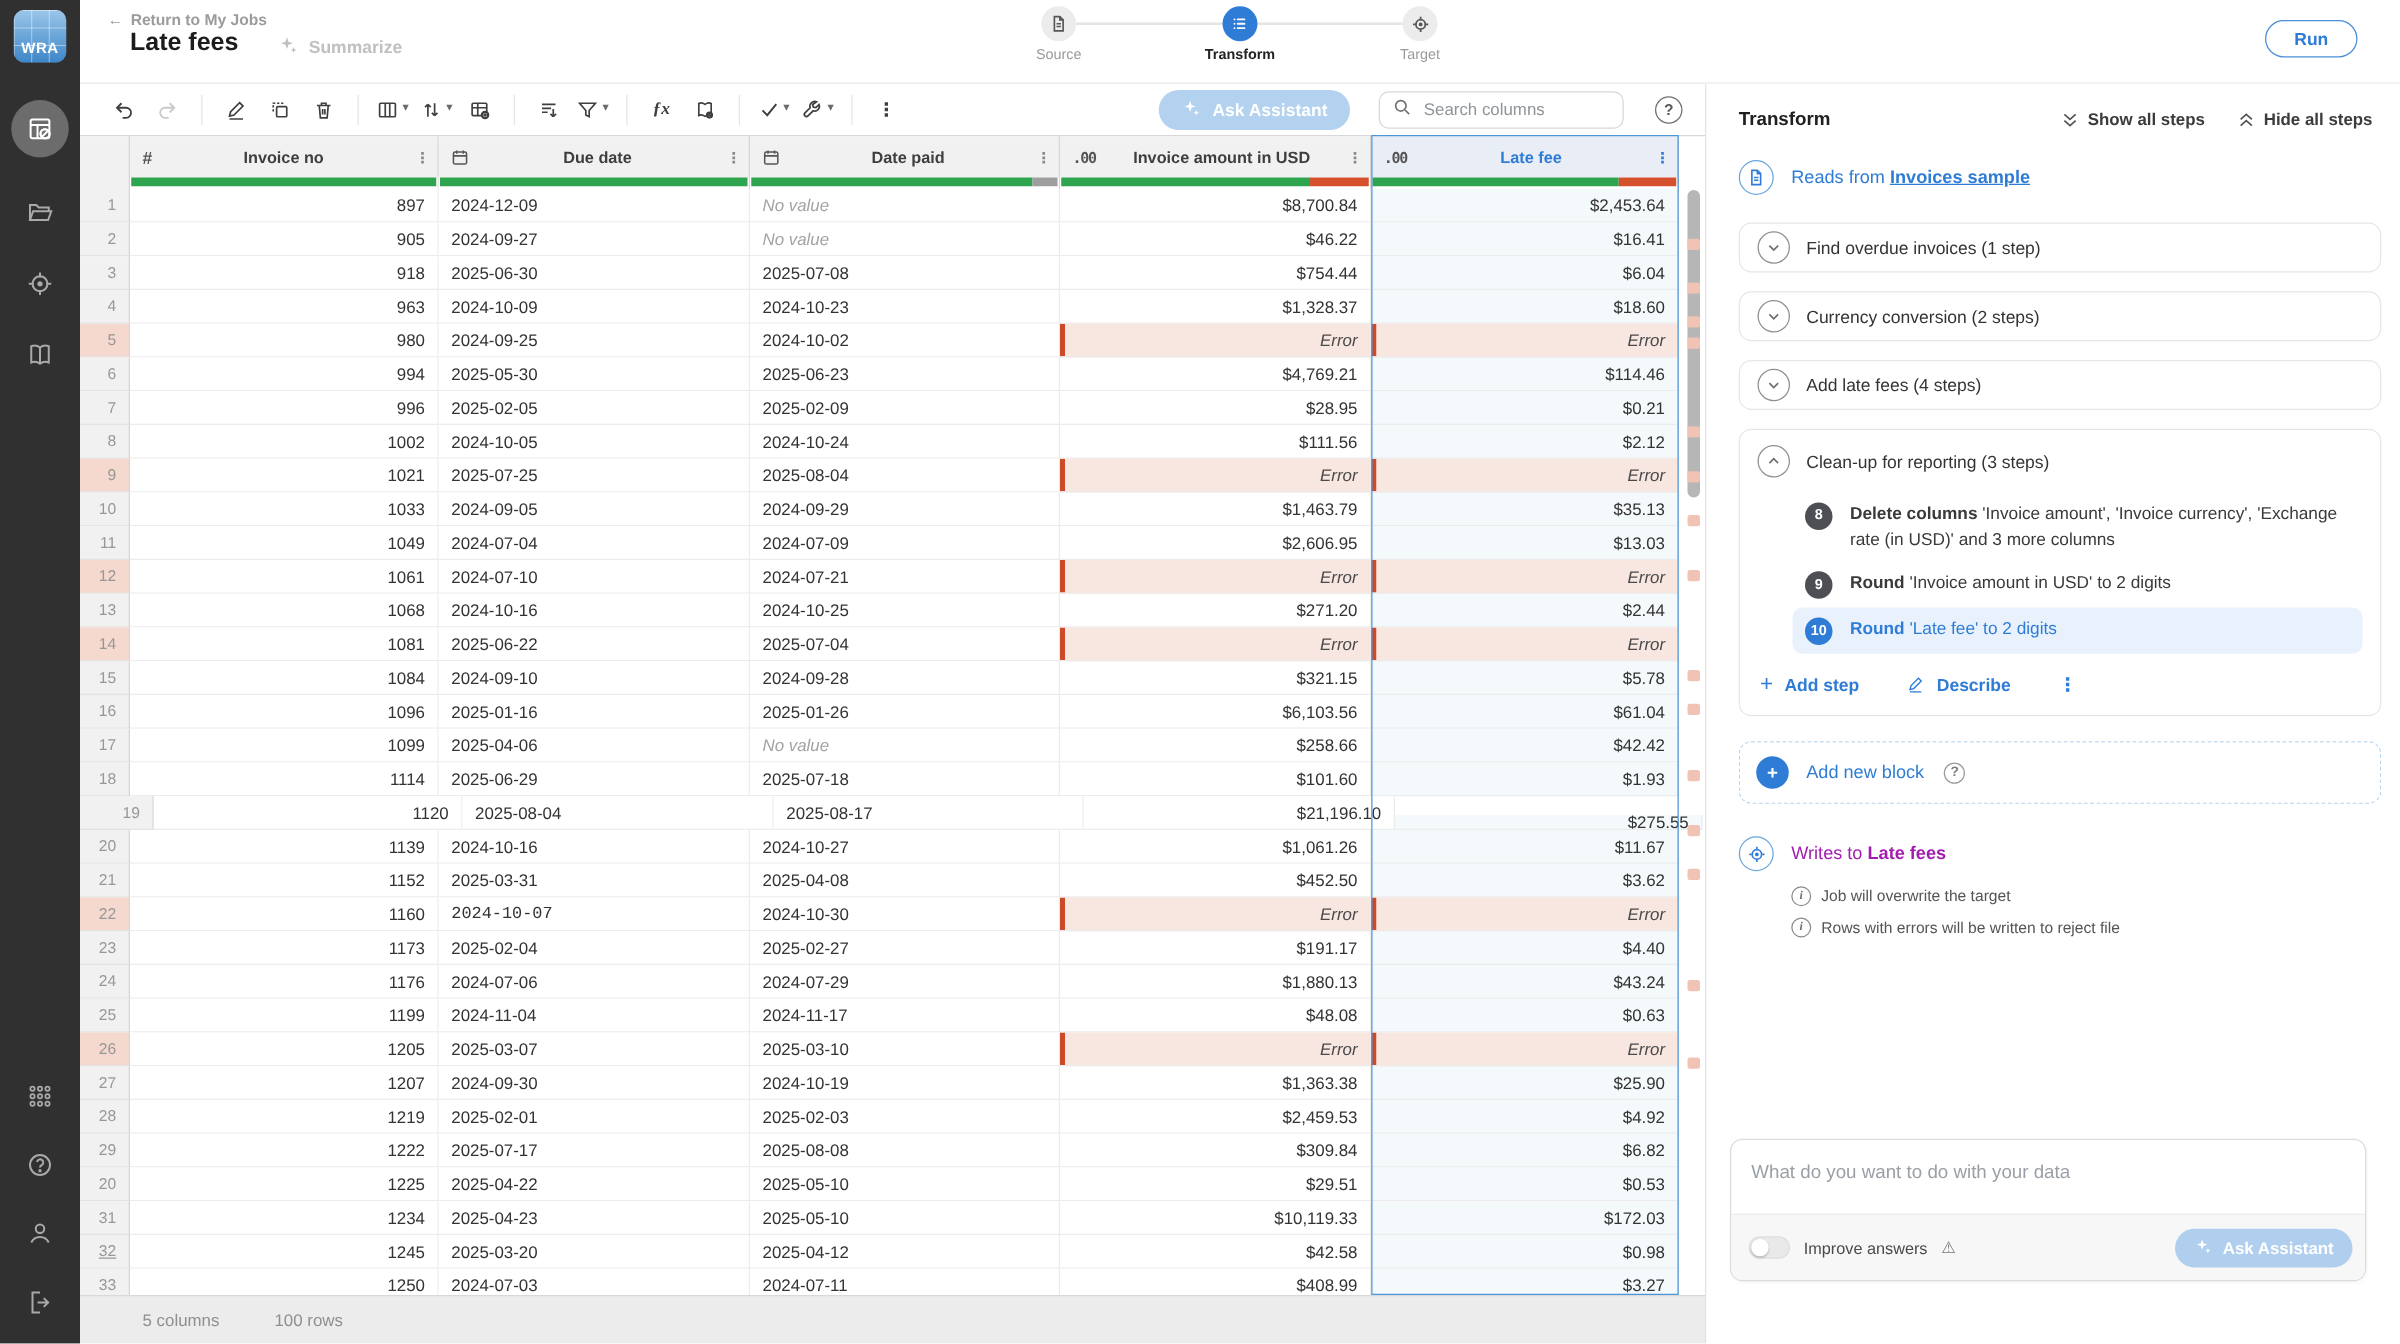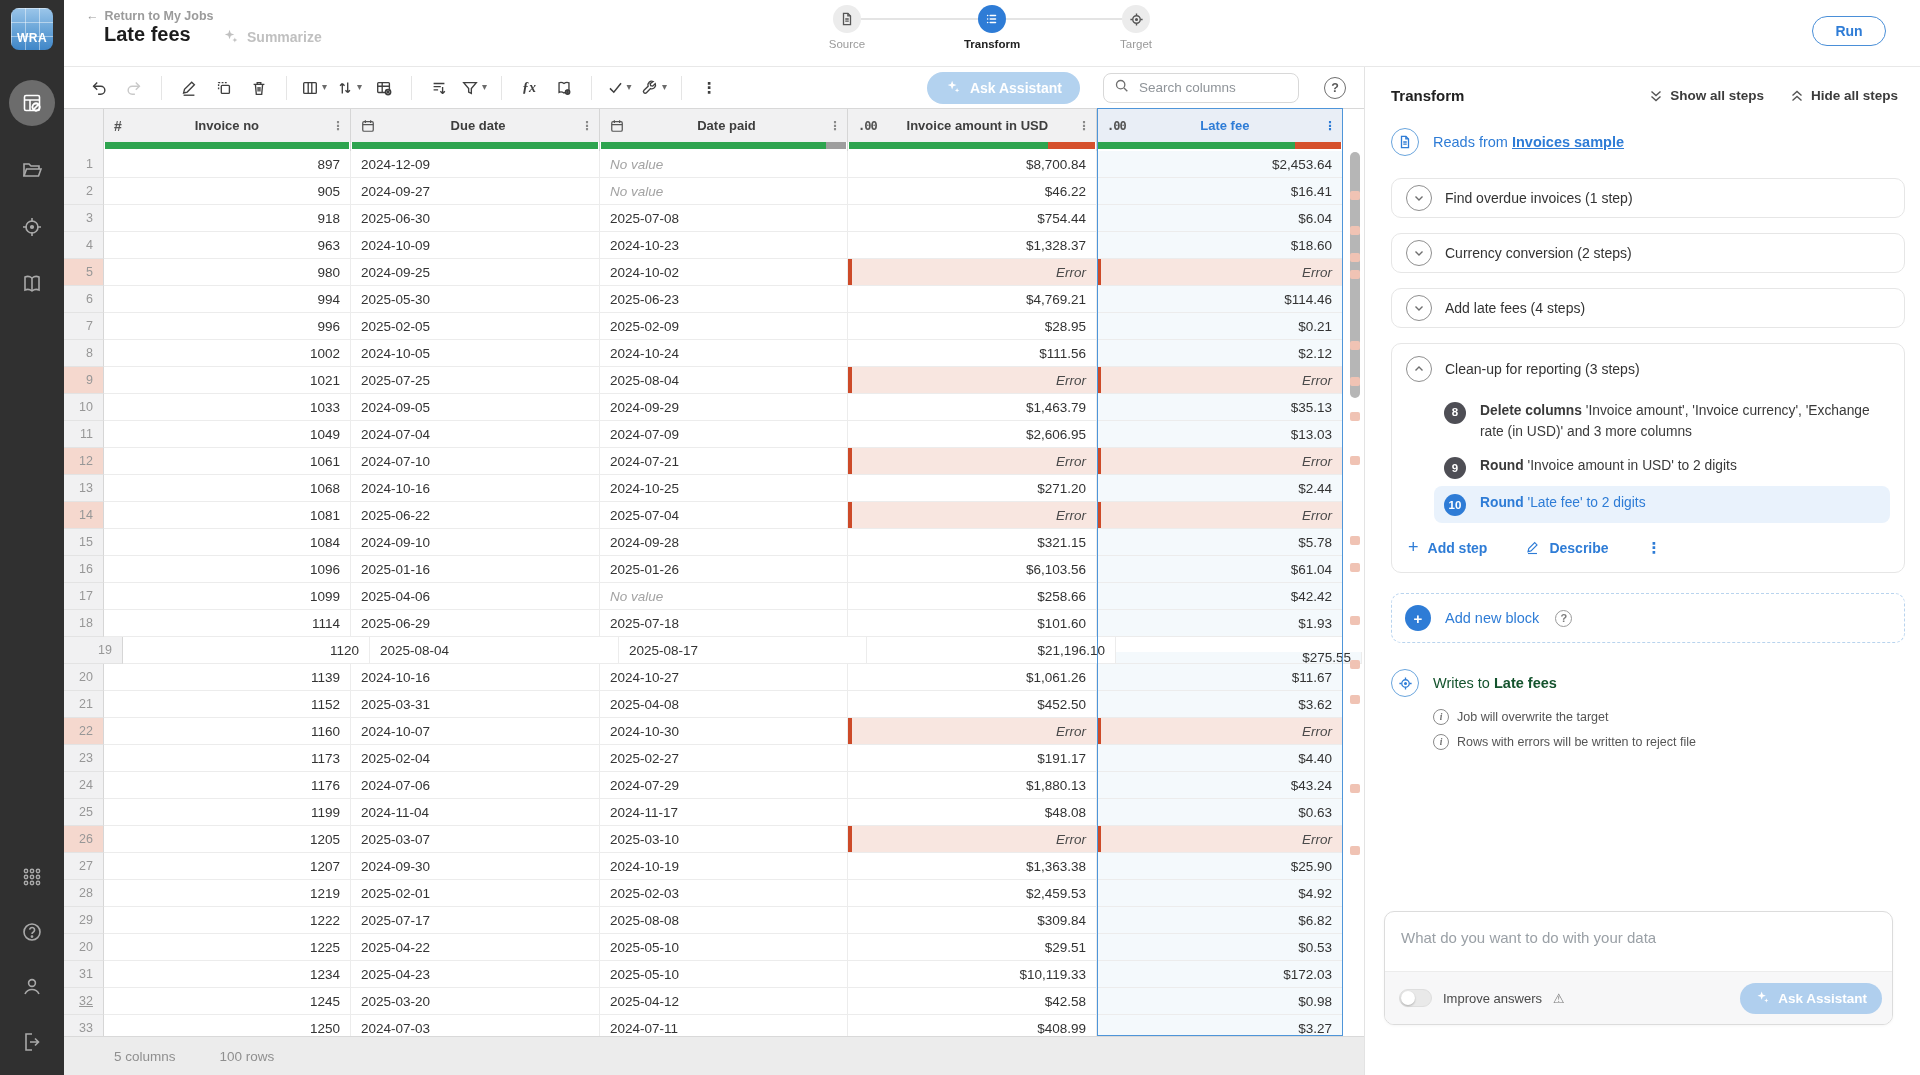--- a/index.html
+++ b/index.html
@@ -112,21 +112,21 @@
   .substep.active{background:#e9f2fc;color:#2e7cd6;}
   .substep.active .stepnum{background:#2e7cd6;}
   .cardfoot{display:flex;align-items:center;gap:38px;padding:14px 0 6px 2px;color:#2e7cd6;font-weight:bold;font-size:14px;}
   .cfitem{display:flex;align-items:center;gap:9px;}
   .addblock{border:1.5px dashed #b9d4ee;border-radius:10px;height:50px;display:flex;align-items:center;gap:14px;
             padding:0 13px;margin:20px 0 26px;color:#2e7cd6;font-size:14.5px;box-sizing:border-box;}
   .bluecirc{width:26px;height:26px;border-radius:50%;background:#2e7cd6;color:#fff;display:flex;align-items:center;justify-content:center;font-size:15px;font-weight:bold;}
   .qmark{width:17px;height:17px;border:1.5px solid #9a9a9a;border-radius:50%;color:#7c7c7c;font-size:11px;font-weight:bold;
          display:flex;align-items:center;justify-content:center;margin-left:2px;box-sizing:border-box;}
   .writesrow{display:flex;align-items:center;gap:14px;}
-  .writestxt{font-size:14.5px;color:#14532d;}
+  .writestxt{font-size:14.5px;color:#a21caf;}
   .wnotes{margin:12px 0 0 42px;display:flex;flex-direction:column;gap:9px;}
   .wnote{display:flex;align-items:center;gap:8px;font-size:12.5px;color:#555;}
   .infocirc{width:14px;height:14px;border:1px solid #8a8a8a;border-radius:50%;color:#6e6e6e;font-size:9.5px;font-weight:bold;
             display:flex;align-items:center;justify-content:center;font-family:"Liberation Serif",serif;font-style:italic;}
 
   .chat{position:absolute;left:19px;right:27px;bottom:50px;height:112px;border:1px solid #dcdcdc;border-radius:10px;
         background:#fff;overflow:hidden;box-shadow:0 1px 3px rgba(0,0,0,.04);}
   .chatph{padding:17px 16px;font-size:15px;color:#9aa0a6;}
   .chatfoot{position:absolute;left:0;right:0;bottom:0;height:52px;background:#f7f7f8;border-top:1px solid #ececec;
             display:flex;align-items:center;gap:11px;padding:0 10px 0 14px;}
@@ -639,21 +639,21 @@
                 <div class="td num" style="width: 40px; flex: 0 0 40px;">21</div>
                 <div class="td right" style="width: 247px; flex: 0 0 247px;">1152</div>
                 <div class="td" style="width: 249px; flex: 0 0 249px;">2025-03-31</div>
                 <div class="td" style="width: 248px; flex: 0 0 248px;">2025-04-08</div>
                 <div class="td right" style="width: 249px; flex: 0 0 249px;">$452.50</div>
                 <div class="td right fee" style="width: 246px; flex: 0 0 246px;">$3.62</div>
               </div>
               <div class="tr errrow">
                 <div class="td num" style="width: 40px; flex: 0 0 40px;">22</div>
                 <div class="td right" style="width: 247px; flex: 0 0 247px;">1160</div>
-                <div class="td" style="width: 249px; flex: 0 0 249px;">2024-10-07</div>
+                <div class="td" style="width: 249px; flex: 0 0 249px; font-family: Liberation Mono, monospace;">2024-10-07</div>
                 <div class="td" style="width: 248px; flex: 0 0 248px;">2024-10-30</div>
                 <div class="td err" style="width: 249px; flex: 0 0 249px;">Error</div>
                 <div class="td err fee" style="width: 246px; flex: 0 0 246px;">Error</div>
               </div>
               <div class="tr">
                 <div class="td num" style="width: 40px; flex: 0 0 40px;">23</div>
                 <div class="td right" style="width: 247px; flex: 0 0 247px;">1173</div>
                 <div class="td" style="width: 249px; flex: 0 0 249px;">2025-02-04</div>
                 <div class="td" style="width: 248px; flex: 0 0 248px;">2025-02-27</div>
                 <div class="td right" style="width: 249px; flex: 0 0 249px;">$191.17</div>

